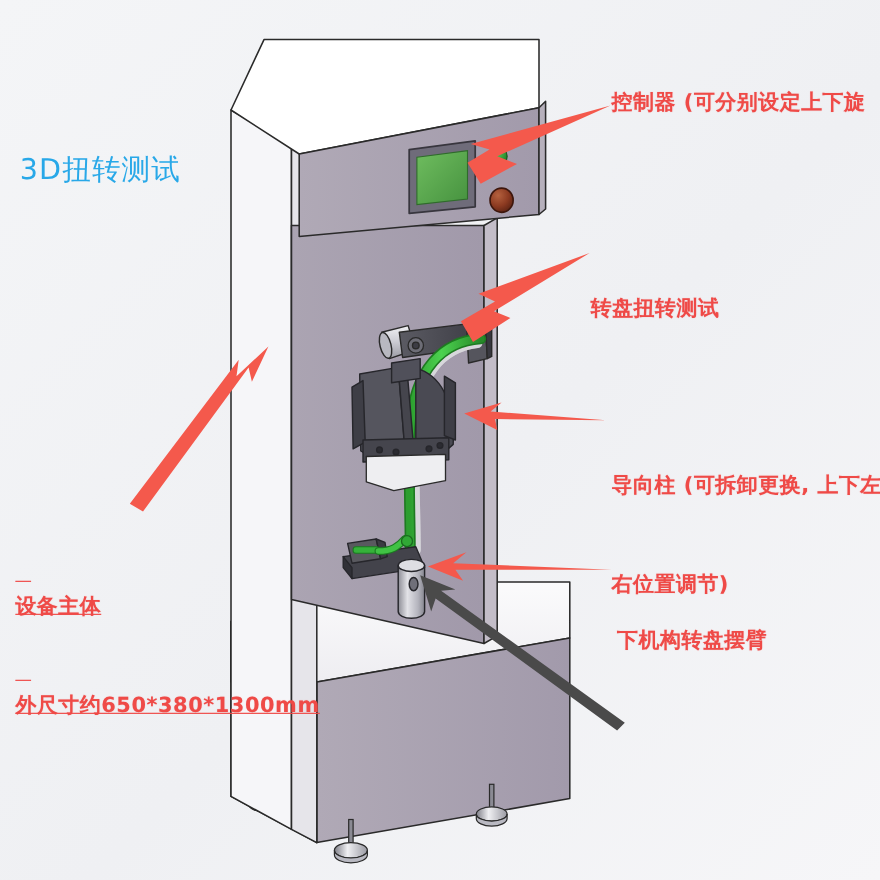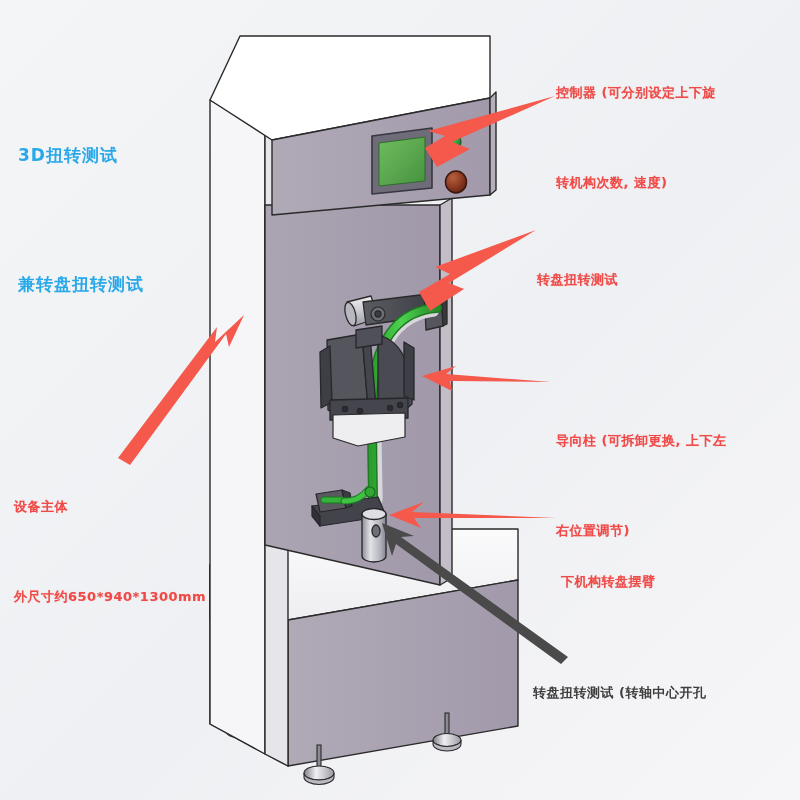--- a/index.html
+++ b/index.html
@@ -8,33 +8,33 @@
     background:#f3f4f6;
     font-family:"DejaVu Sans","Liberation Sans",sans-serif;
     position:relative;
   }
   #stage{position:absolute;inset:0;width:800px;height:800px;}
   #stage svg{position:absolute;top:0;left:0;}
 
   .anno{
     position:absolute;
     color:#ef4a47;
-    font-size:13px;
+    font-size:19px;
     font-weight:700;
     line-height:30px;
     white-space:pre;
     letter-spacing:0.5px;
     text-shadow:0 0 1px rgba(239,74,71,.35);
   }
   .anno.dark{color:#3d3d3d;text-shadow:none;font-weight:700;}
   .title{
     position:absolute;
     color:#28a8e8;
-    font-size:17px;
-    font-weight:700;
+    font-size:26px;
+    font-weight:400;
     line-height:43px;
     white-space:pre;
     letter-spacing:1px;
   }
 </style>
 </head>
 <body>
 
 <div id="stage">
   <svg width="800" height="800" viewBox="0 0 800 800">
@@ -213,42 +213,39 @@
 
     <g fill="#4a4a4a">
       <path d="M568,657 L401,537 L414,536 L382,523 L392,556 L396,544 L561,664 Z"></path>
     </g>
 
   </svg>
 </div>
 
 <div class="title" style="left:18px;top:48px;">
   <div>3D扭转测试</div>
-  <div>兼转盘扭转测试</div>
 </div>
 
 <div class="anno" style="left:556px;top:18px;">
   <div>控制器 (可分别设定上下旋</div>
-  <div>转机构次数, 速度)</div>
 </div>
 
 <div class="anno" style="left:537px;top:205px;">
   <div>转盘扭转测试</div>
 </div>
 
 <div class="anno" style="left:556px;top:366px;">
   <div>导向柱 (可拆卸更换, 上下左</div>
   <div>右位置调节)</div>
 </div>
 
-<div class="anno" style="left:14px;top:432px;">
+<div class="anno" style="left:14px;top:476px;text-decoration:underline;">
   <div>设备主体</div>
-  <div>外尺寸约650*940*1300mm</div>
+  <div>外尺寸约650*380*1300mm</div>
 </div>
 
 <div class="anno" style="left:561px;top:507px;text-align:center;">
   <div>下机构转盘摆臂</div>
 </div>
 
 <div class="anno dark" style="left:533px;top:618px;">
-  <div>转盘扭转测试 (转轴中心开孔</div>
   
 </div>
 
 </body></html>

